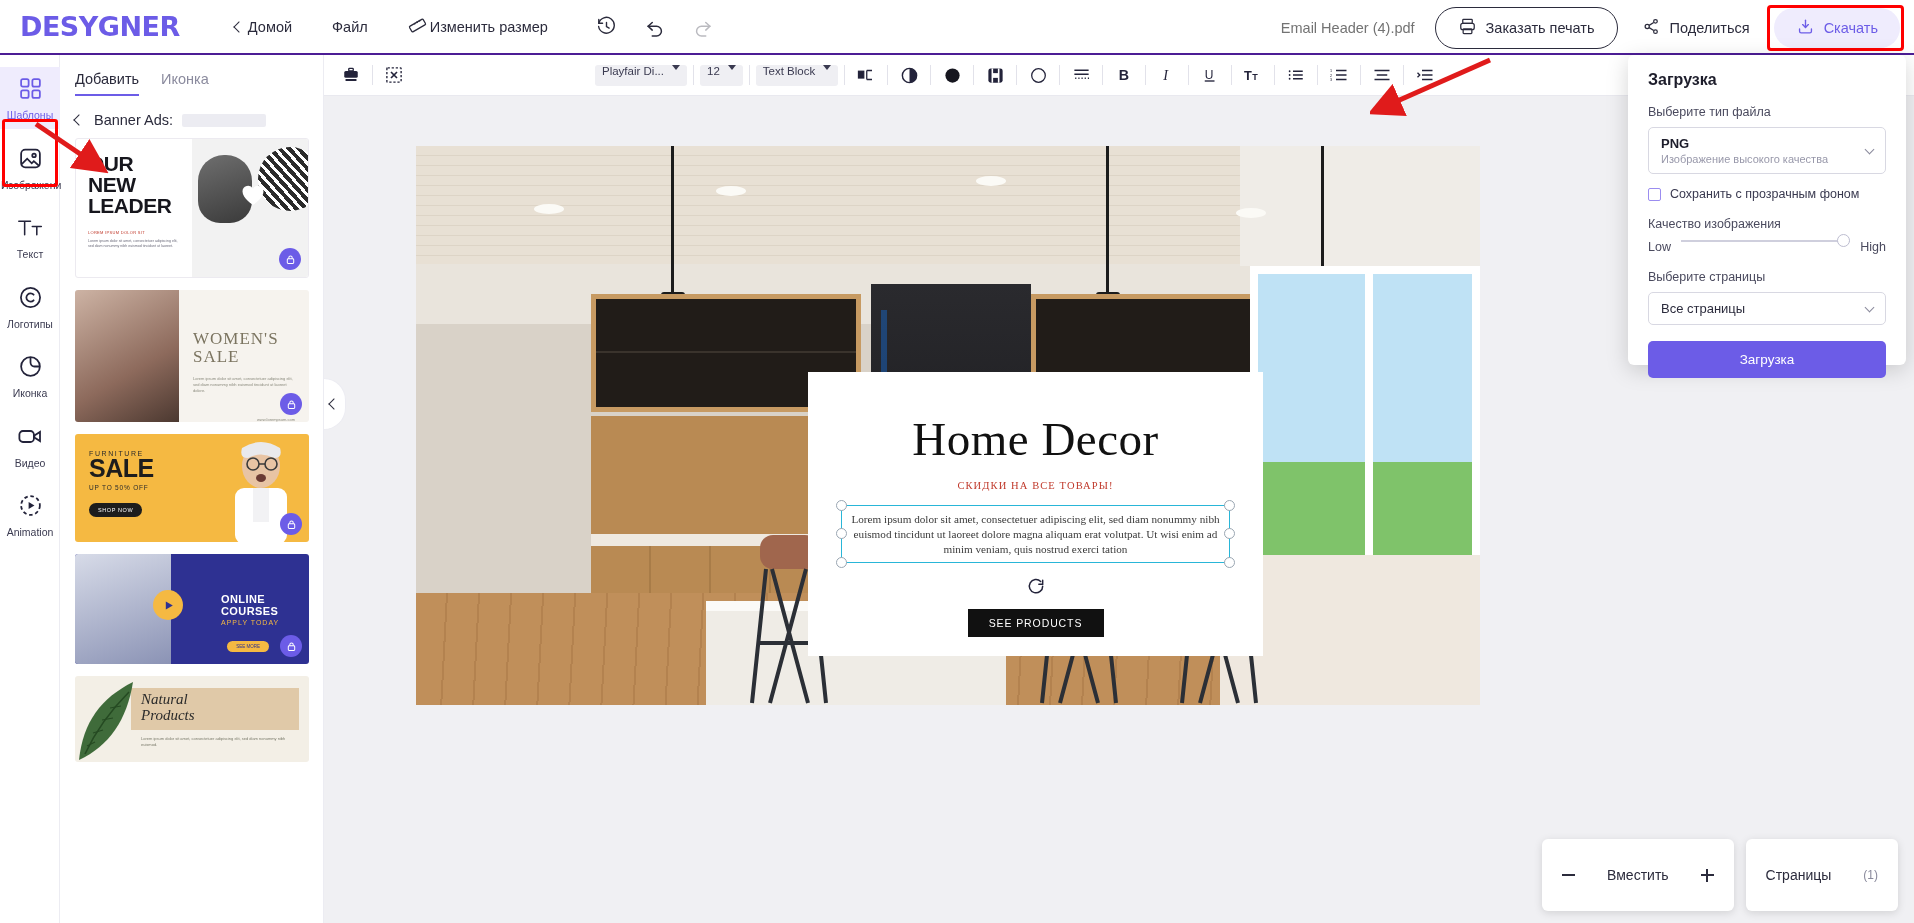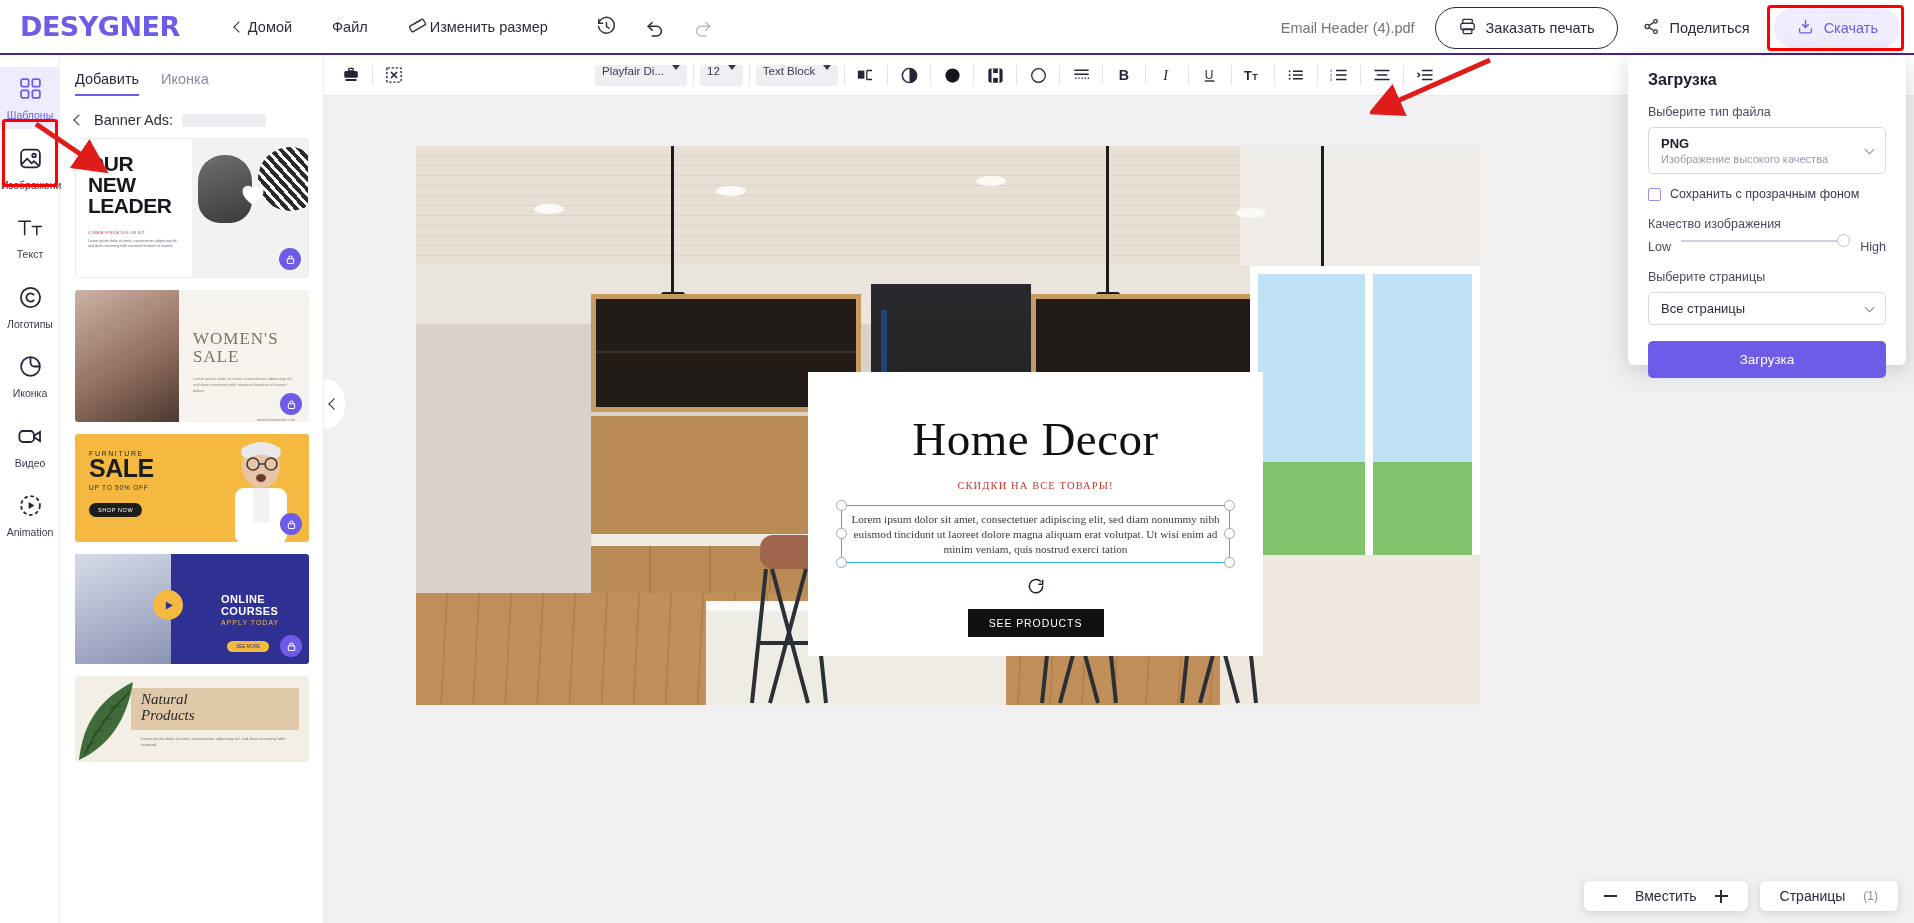--- a/index.html
+++ b/index.html
@@ -271,21 +271,21 @@
     border-radius: 5px; padding: 11px 0; font-size: 13.5px; cursor:pointer;
   }
 
   
   .arrow { position:absolute; z-index: 70; pointer-events:none; }
 
   
   .bottombar { position: absolute; right: 16px; bottom: 12px; display:flex; gap: 12px; z-index: 45; }
   .bb-group {
     background:#fff; border-radius: 6px; box-shadow: 0 2px 9px rgba(0,0,0,.13);
-    display:flex; align-items:center; gap: 18px; padding: 7px 20px;
+    display:flex; align-items:center; gap: 32px; padding: 28px 20px;
     font-size: 14px; color:#2b2b3c; cursor:pointer;
   }
   .bb-count { color:#8a8a9c; font-size: 12px; }
   .minus { width:13px;height:1.8px;background:#2b2b3c; }
   .plus { position:relative; width:13px;height:13px; }
   .plus:before{content:"";position:absolute;left:0;top:5.5px;width:13px;height:1.8px;background:#2b2b3c;}
   .plus:after{content:"";position:absolute;top:0;left:5.5px;height:13px;width:1.8px;background:#2b2b3c;}
 </style>
 </head>
 <body>

